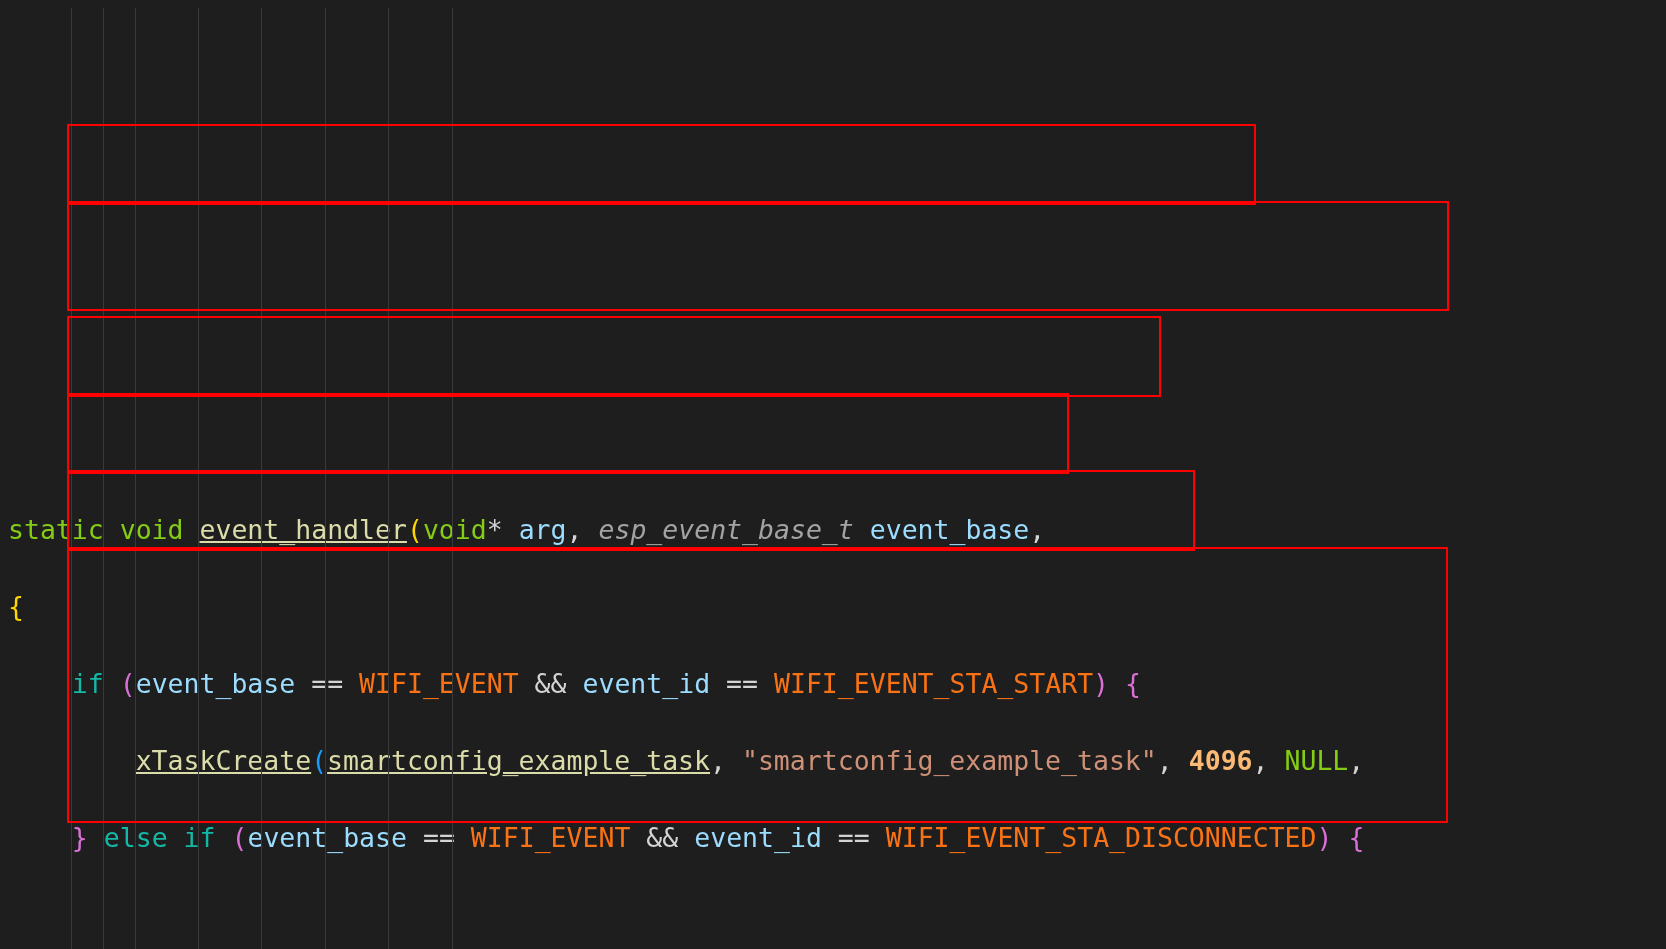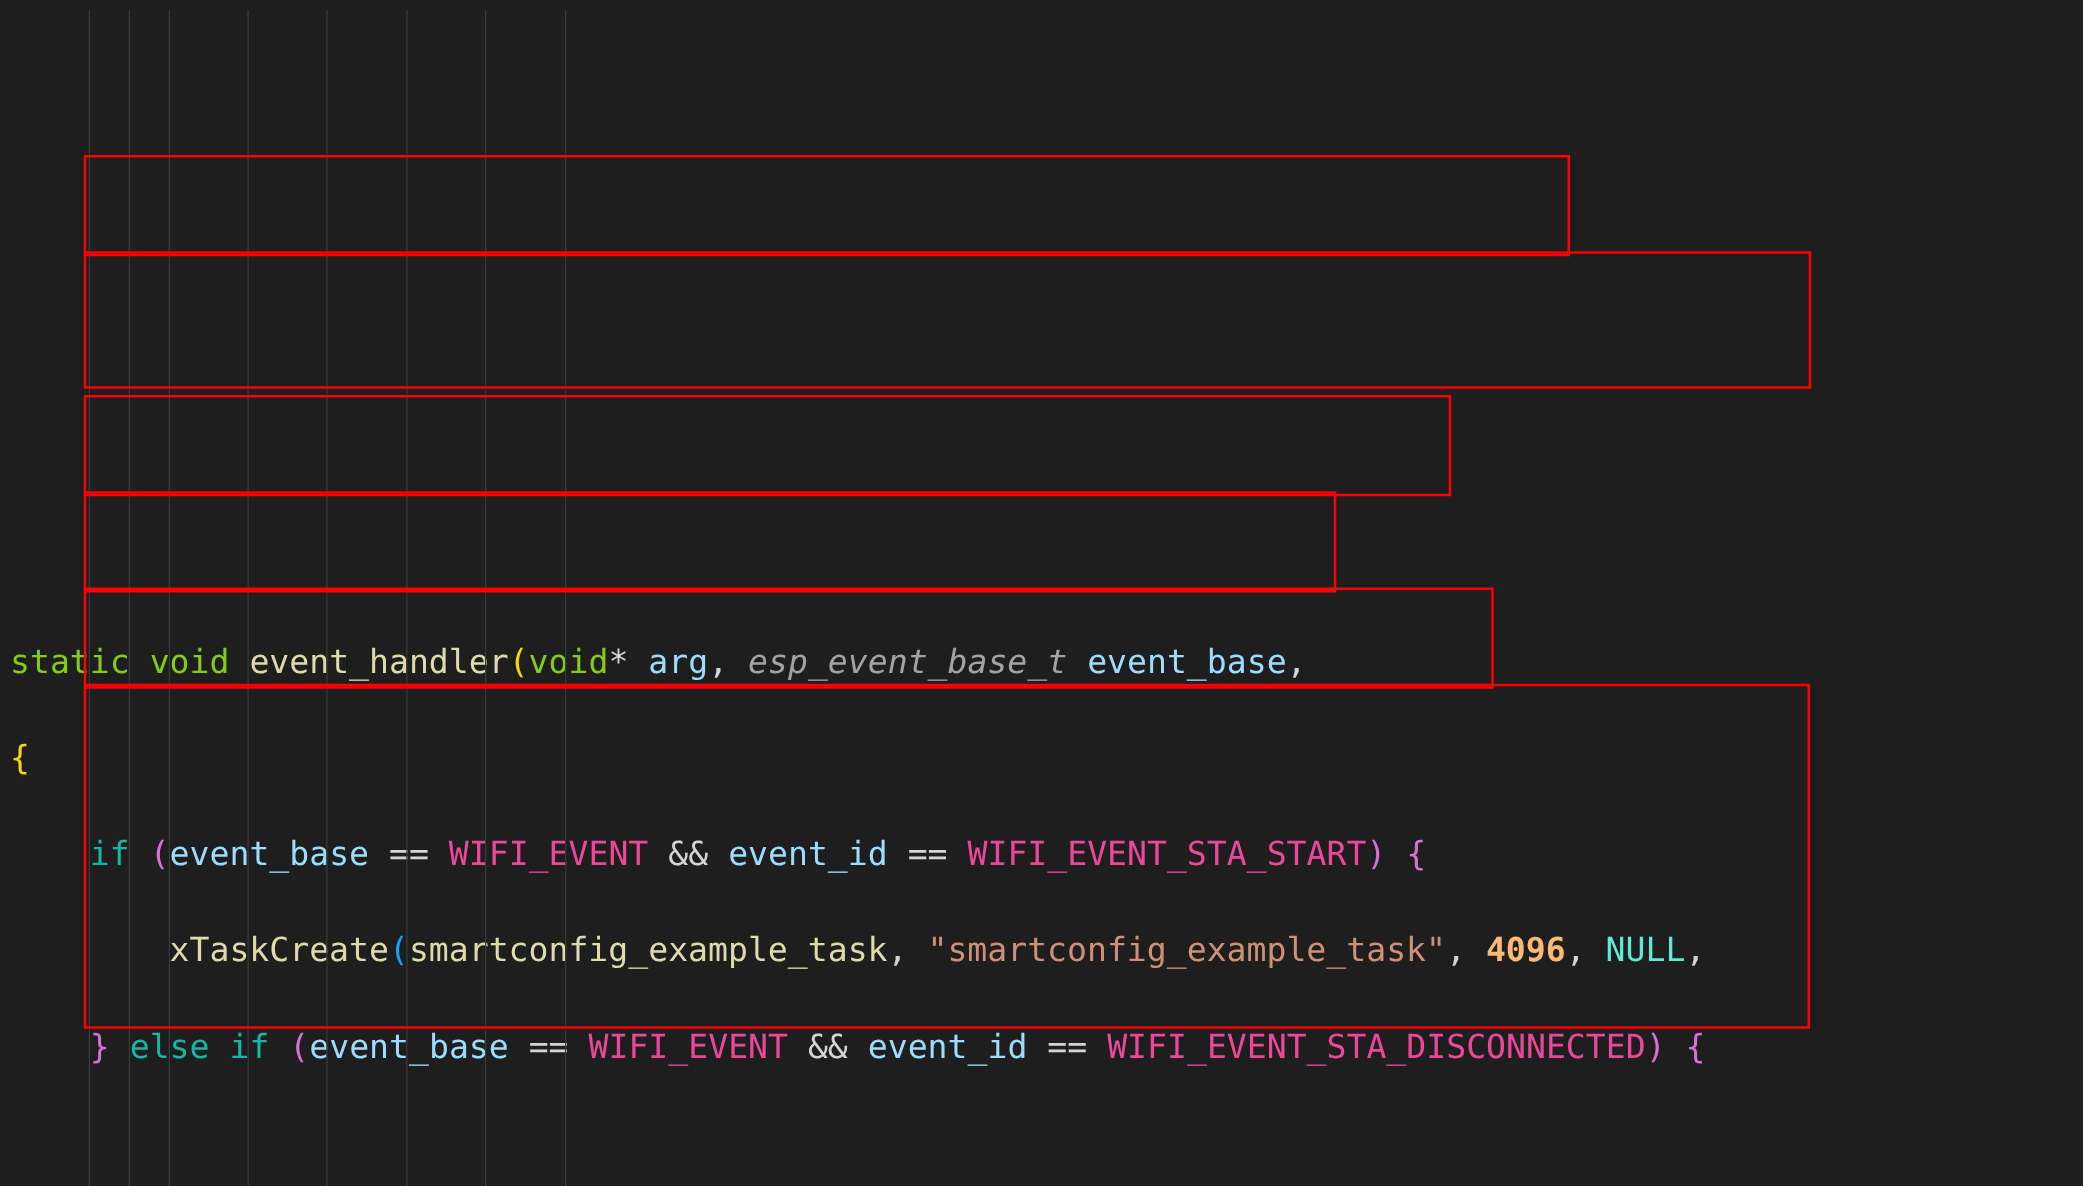--- a/index.html
+++ b/index.html
@@ -39,25 +39,25 @@
   .box {
     position: absolute;
     border: 2px solid #ff0000;
     pointer-events: none;
   }
 
   
   .kw-decl   { color: #84cc16; }
   .kw-ctrl   { color: #14b8a6; }
   .type      { color: #a3a3a3; font-style: italic; }
-  .func      { color: #dcdcaa; }
+  .func      { color: #dcdcaa; text-decoration: underline; }
   .param     { color: #9cdcfe; }
   .var       { color: #9cdcfe; }
-  .const     { color: #ec4899; }
-  .macro     { color: #5eead4; }
+  .const     { color: #f97316; }
+  .macro     { color: #84cc16; }
   .num       { color: #fdba74; font-weight: bold; }
   .str       { color: #ce9178; }
   .punc      { color: #d4d4d4; }
   .op        { color: #d4d4d4; }
   .brace-y   { color: #ffd700; }
   .brace-p   { color: #da70d6; }
   .brace-b   { color: #179fff; }
 </style>
 </head>
 <body>

